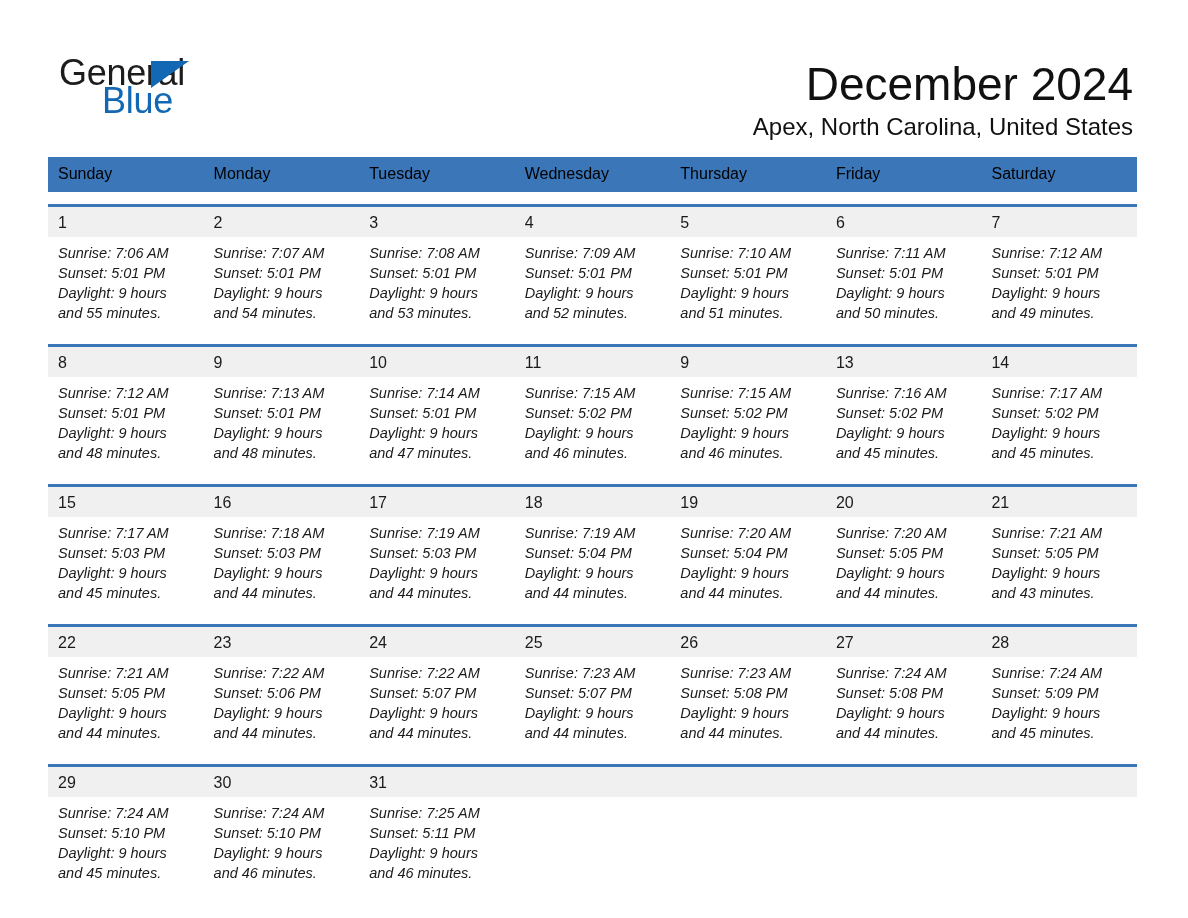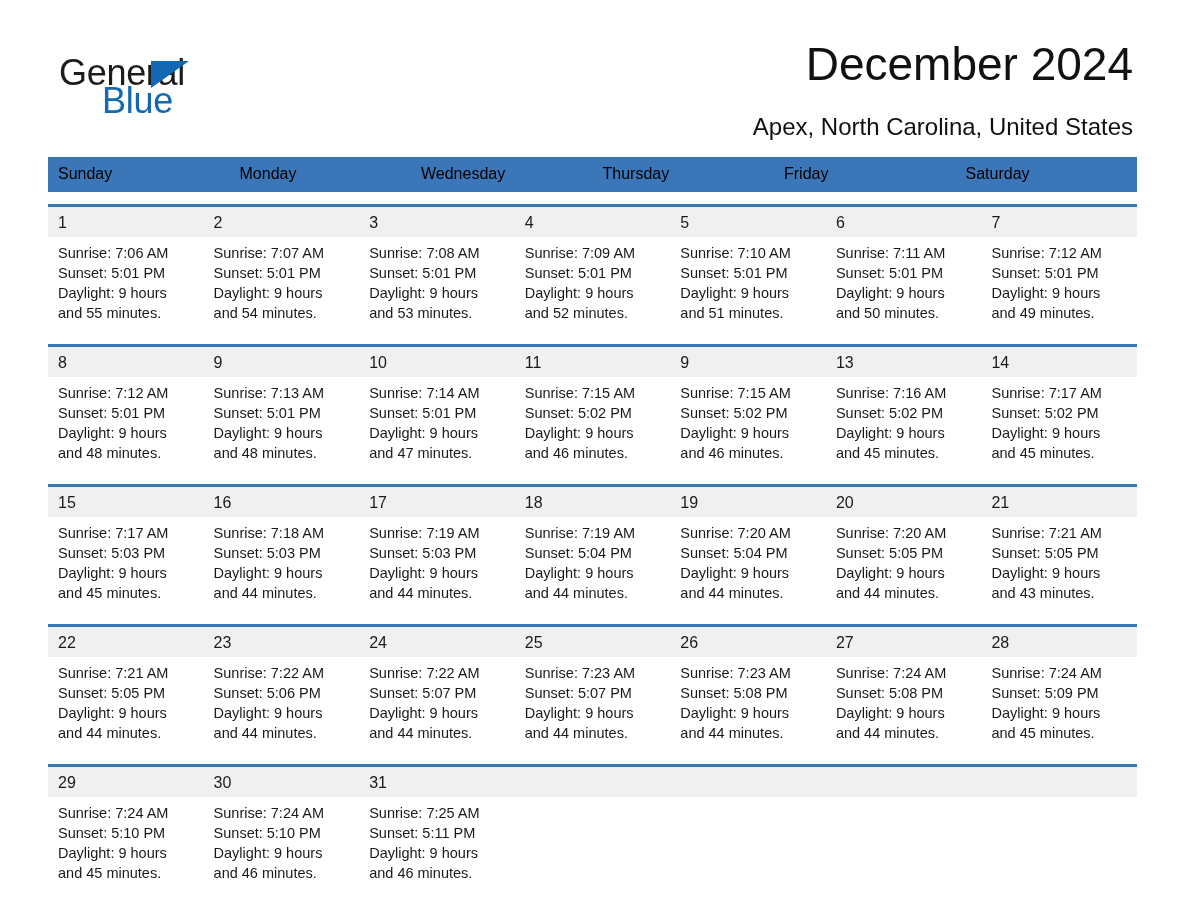--- a/index.html
+++ b/index.html
@@ -61,21 +61,21 @@
     font-size: 36px;
     letter-spacing: -0.3px;
     color: #1268b3;
     font-weight: 400;
     line-height: 42px;
   }
 
   .month-title {
     position: absolute;
     right: 55px;
-    top: 36px;
+    top: 56px;
     font-size: 46px;
     font-weight: 400;
     color: #111111;
     line-height: 56px;
     white-space: nowrap;
   }
 
   .location {
     position: absolute;
     right: 55px;
@@ -138,20 +138,21 @@
     padding: 5px 0 4px 10px;
     font-size: 16px;
     line-height: 21px;
     color: #1a1a1a;
   }
 
   .week-body {
     display: flex;
     width: 100%;
     background: #ffffff;
+    font-style: italic;
   }
   .info-cell {
     flex: 1 1 0;
     min-width: 0;
     box-sizing: border-box;
     padding: 6px 4px 9px 10px;
     font-size: 14.5px;
     line-height: 20px;
     color: #1a1a1a;
   }
@@ -178,20 +179,21 @@
     <div class="month-title">December 2024</div>
     <div class="location">Apex, North Carolina, United States</div>
 
   </div>
 
   <div class="calendar">
 
     <div class="cal-row head-row">
       <div class="head-cell">Sunday</div>
       <div class="head-cell">Monday</div>
+      <div class="head-cell">Tuesday</div>
       <div class="head-cell">Wednesday</div>
       <div class="head-cell">Thursday</div>
       <div class="head-cell">Friday</div>
       <div class="head-cell">Saturday</div>
     </div>
 
     <div class="week">
       <div class="week-dates">
         <div class="date-cell">1</div>
         <div class="date-cell">2</div>

